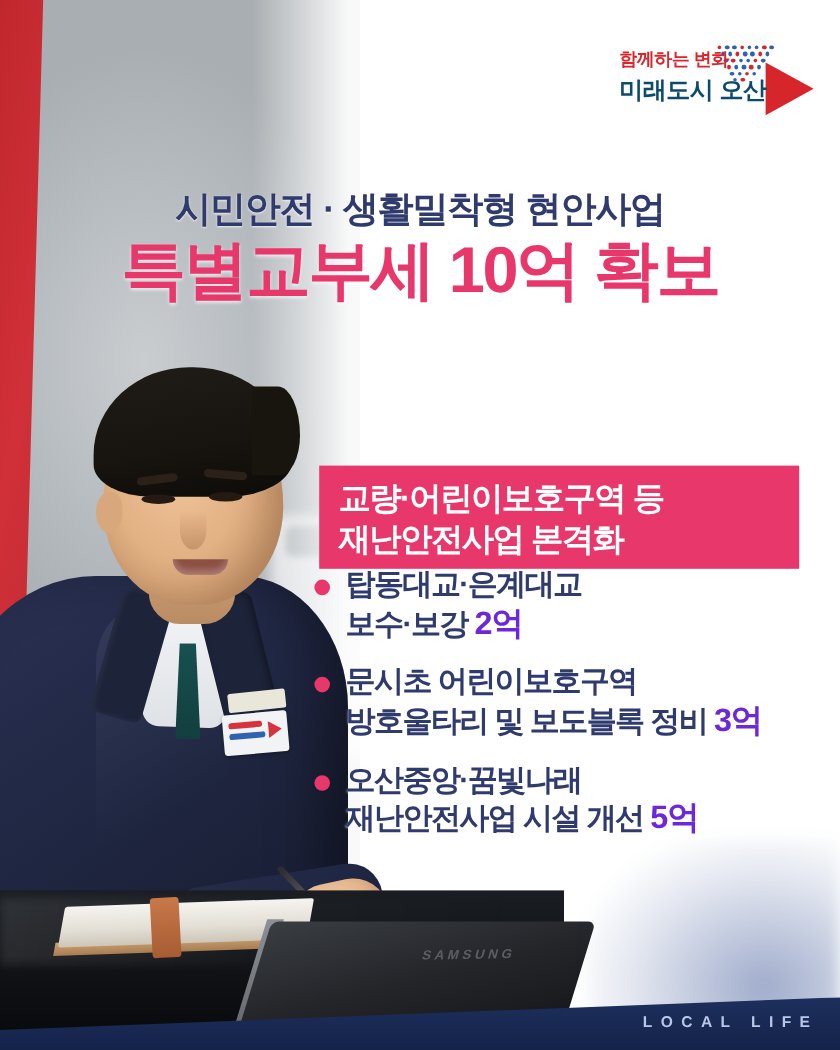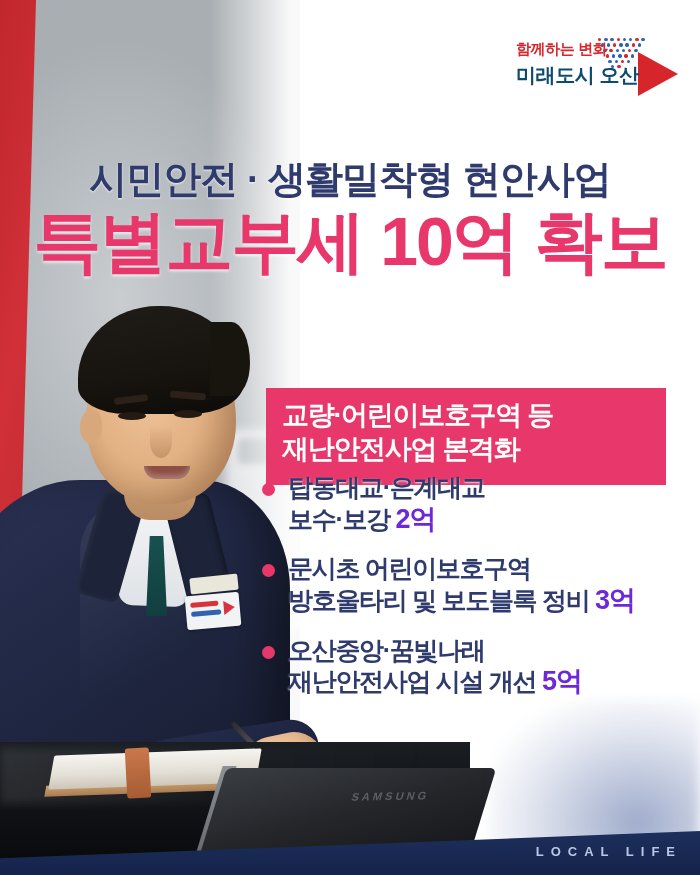--- a/index.html
+++ b/index.html
@@ -420,48 +420,48 @@
   }
 
   
   .headline {
     position: absolute;
     left: 0; top: 158px;
     width: 700px;
     text-align: center;
   }
   .subtitle {
-    font-size: 38px;
+    font-size: 30px;
     font-weight: bold;
     color: #2f3a6d;
     letter-spacing: -1px;
     line-height: 1.12;
     text-shadow: 0 1px 2px rgba(255,255,255,0.8);
     white-space: nowrap;
     font-family: "Liberation Sans", "DejaVu Sans", sans-serif;
   }
   .maintitle {
     margin-top: 4px;
-    font-size: 68px;
+    font-size: 54px;
     font-weight: bold;
     color: #e8386b;
     letter-spacing: -2px;
     line-height: 1.08;
     text-shadow: 0 2px 3px rgba(255,255,255,0.7);
     white-space: nowrap;
     font-family: "Liberation Sans", "DejaVu Sans", sans-serif;
   }
 
   
   .banner {
     position: absolute;
     left: 266px; top: 388px;
     width: 400px;
     background: #e8376a;
-    padding: 10px 16px 19px 16px;
+    padding: 10px 16px 8px 16px;
     box-sizing: border-box;
   }
   .banner-line {
     color: #ffffff;
     font-size: 27px;
     font-weight: bold;
     letter-spacing: -1.3px;
     line-height: 1.26;
     white-space: nowrap;
     font-family: "Liberation Sans", "DejaVu Sans", sans-serif;

